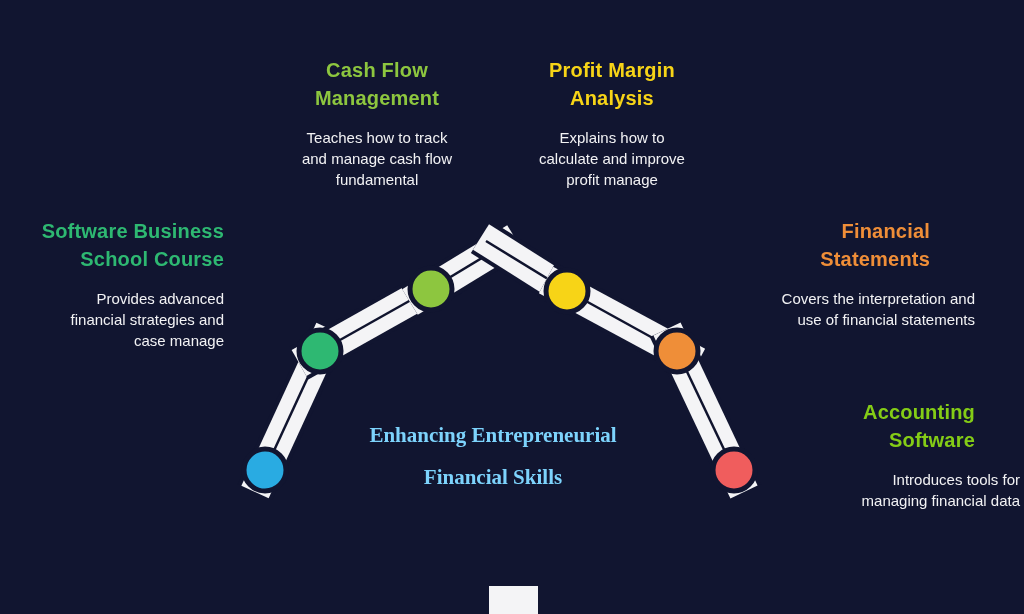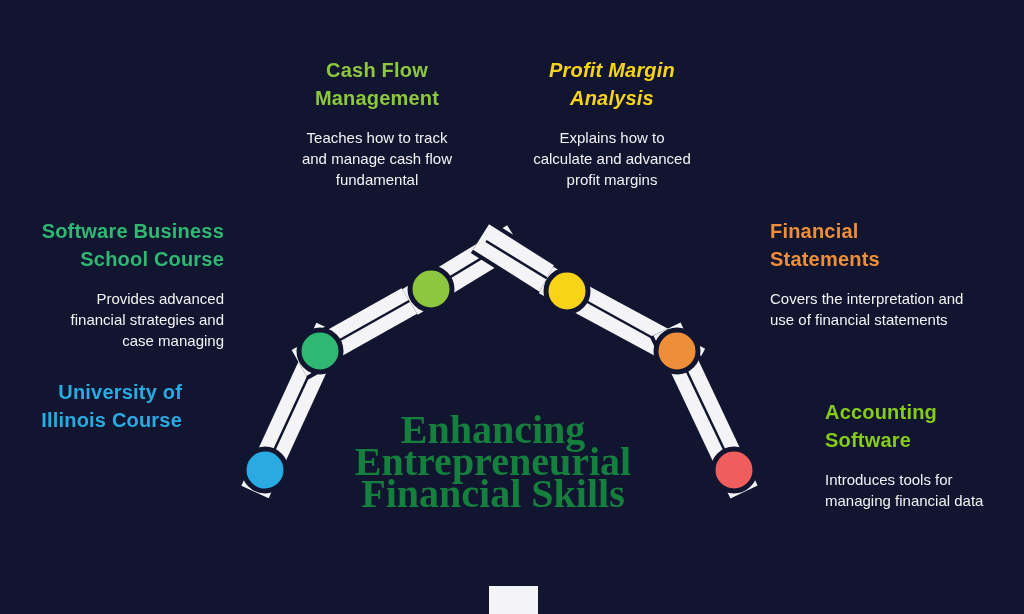--- a/index.html
+++ b/index.html
@@ -20,21 +20,21 @@
     letter-spacing:0.2px;
   }
   .topic p {
     margin-top:15px;
     font-size:15px;
     line-height:21px;
     color:#f2f2f4;
   }
   .t-center { text-align:center; }
   .t-right  { text-align:right; }
-  .t-left   { text-align:left; }
+  .t-left   { text-align:right; }
 
   .pos-cash { left:270px; top:56px; width:214px; }
   .pos-cash p { width:165px; margin-left:auto; margin-right:auto; }
 
   .pos-profit { left:512px; top:56px; width:200px; }
   .pos-profit p { width:168px; margin-left:auto; margin-right:auto; }
 
   .pos-harvard { left:24px; top:217px; width:200px; }
   .pos-harvard p { width:182px; margin-left:auto; }
 
@@ -46,23 +46,23 @@
 
   .pos-accounting { left:825px; top:398px; width:195px; }
   .pos-accounting h3 { max-width:150px; }
 
   .main-title {
     position:absolute;
     left:337px; top:414px; width:312px;
     text-align:center;
     font-family:"Liberation Serif", serif;
     font-weight:700;
-    font-size:40px;
-    line-height:32px;
-    color:#15803d;
+    font-size:21px;
+    line-height:42px;
+    color:#7dd3fc;
   }
 </style>
 </head>
 <body style="background: rgb(17, 21, 48);">
 
 <div class="canvas">
 
   <svg class="arch" width="1024" height="614" viewBox="0 0 1024 614">
 
     <g>
@@ -107,36 +107,35 @@
     <circle cx="677" cy="351" r="21" stroke="#111530" stroke-width="5" fill="#ef8e38"></circle>
     <circle cx="734" cy="470" r="21" stroke="#111530" stroke-width="5" fill="#f05d5d"></circle>
   </svg>
 
   <div class="topic t-center pos-cash">
     <h3 style="color: rgb(141, 198, 63);">Cash Flow Management</h3>
     <p>Teaches how to track and manage cash flow fundamental</p>
   </div>
 
   <div class="topic t-center pos-profit">
-    <h3 style="color: rgb(247, 212, 23); font-style: italic;">Profit Margin Analysis</h3>
-    <p>Explains how to calculate and advanced profit margins</p>
+    <h3 style="color: rgb(247, 212, 23);">Profit Margin Analysis</h3>
+    <p>Explains how to calculate and improve profit manage</p>
   </div>
 
   <div class="topic t-right pos-harvard">
     <h3 style="color: rgb(46, 184, 114);">Software Business School Course</h3>
-    <p>Provides advanced financial strategies and case managing</p>
+    <p>Provides advanced financial strategies and case manage</p>
   </div>
 
   <div class="topic t-left pos-financial">
     <h3 style="color: rgb(239, 142, 56);">Financial Statements</h3>
     <p>Covers the interpretation and use of financial statements</p>
   </div>
 
   <div class="topic t-right pos-university">
-    <h3 style="color: rgb(41, 171, 226);">University of Illinois Course</h3>
   </div>
 
   <div class="topic t-left pos-accounting">
     <h3 style="color: #84cc16;">Accounting Software</h3>
     <p>Introduces tools for managing financial data</p>
   </div>
 
   <div class="main-title">Enhancing Entrepreneurial Financial Skills</div>
 
 </div>

